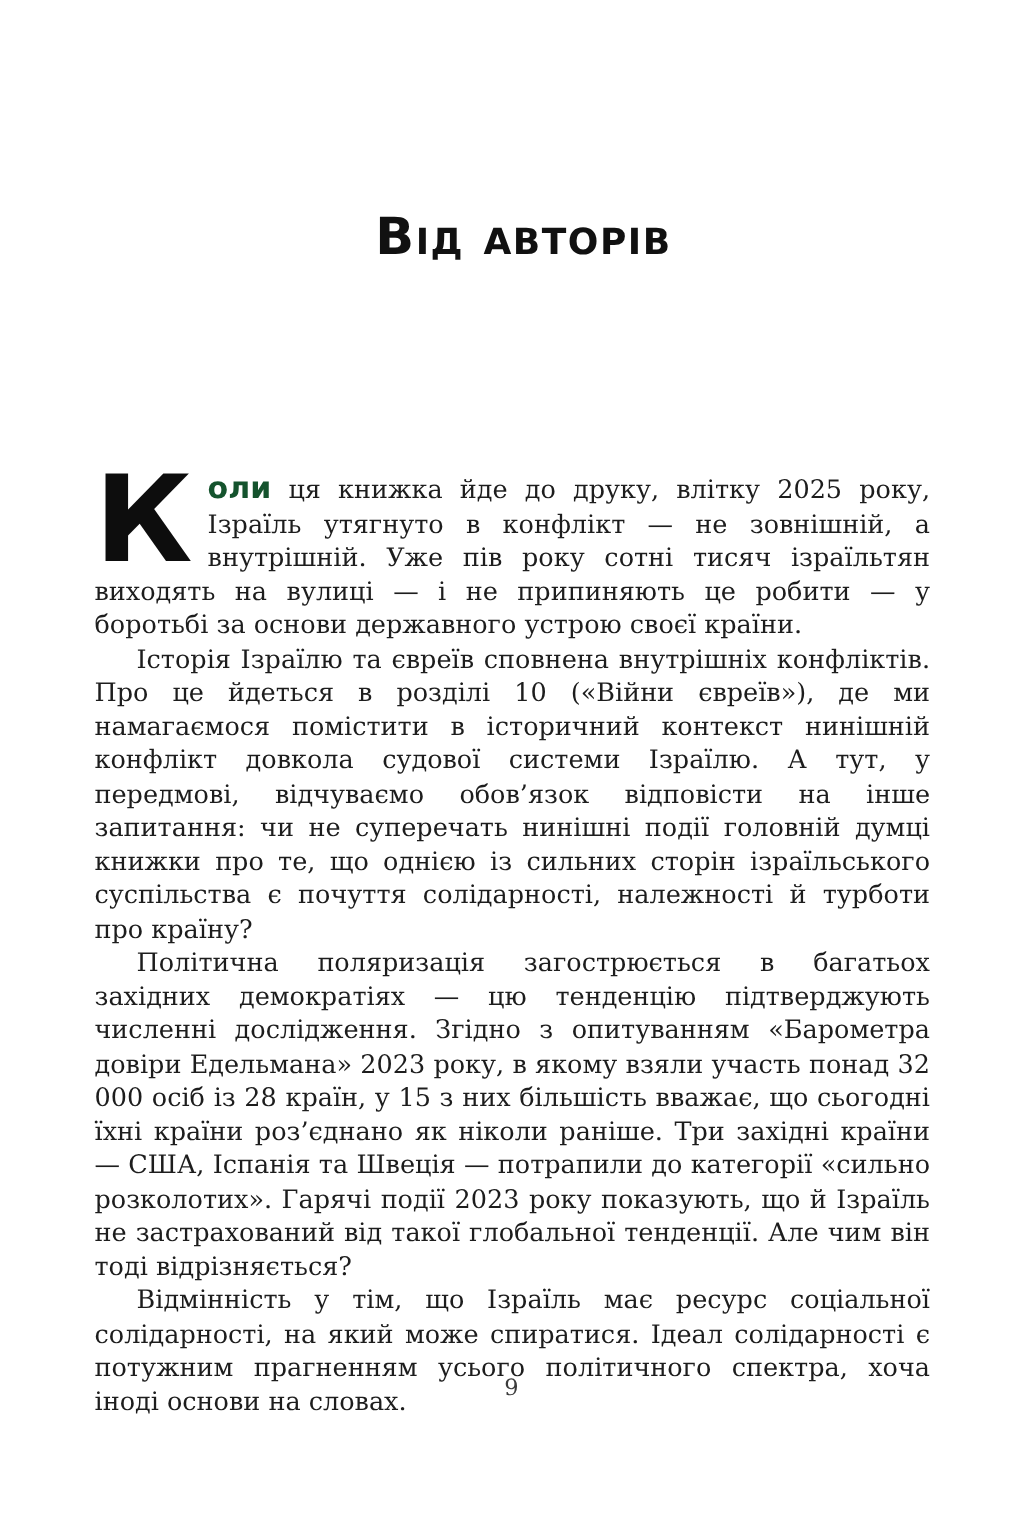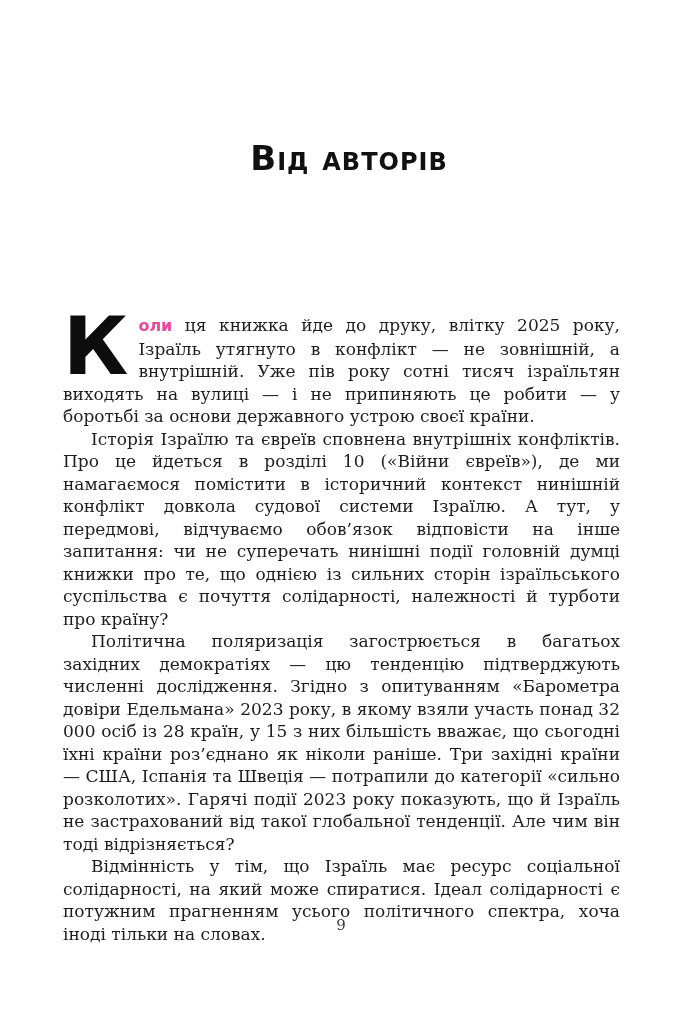--- a/index.html
+++ b/index.html
@@ -57,22 +57,22 @@
     font-weight: 700;
     font-size: 80px;
     line-height: 58px;
     height: 62px;
     margin: 4px 10px 0 0;
     color: #0d0d0d;
   }
   .lead-bold {
     font-family: "DejaVu Sans", "Liberation Sans", sans-serif;
     font-weight: 700;
-    font-size: 16px;
-    color: #ec4899;
+    font-size: 20px;
+    color: #14532d;
   }
   .page-number {
     position: absolute;
     top: 916px;
     left: 0;
     width: 100%;
     text-align: center;
     font-family: "DejaVu Serif", "Liberation Serif", serif;
     font-size: 15px;
     color: #3c3c3c;
@@ -90,19 +90,19 @@
     <p>
       <span class="dropcap">К</span>
       <span class="lead-bold">оли</span>
       <span>ця книжка йде до друку, влітку 2025 року, Ізраїль утягнуто в конфлікт — не зовнішній, а внутрішній. Уже пів року сотні тисяч ізраїльтян виходять на вулиці — і не припиняють це робити — у боротьбі за основи державного устрою своєї країни.</span>
     </p>
 
     <p class="indented">Історія Ізраїлю та євреїв сповнена внутрішніх конфліктів. Про це йдеться в розділі 10 («Війни євреїв»), де ми намагаємося помістити в історичний контекст нинішній конфлікт довкола судової системи Ізраїлю. А тут, у передмові, відчуваємо обов’язок відповісти на інше запитання: чи не суперечать нинішні події головній думці книжки про те, що однією із сильних сторін ізраїльського суспільства є почуття солідарності, належності й турботи про країну?</p>
 
     <p class="indented">Політична поляризація загострюється в багатьох західних демократіях — цю тенденцію підтверджують численні дослідження. Згідно з опитуванням «Барометра довіри Едельмана» 2023 року, в якому взяли участь понад 32 000 осіб із 28 країн, у 15 з них більшість вважає, що сьогодні їхні країни роз’єднано як ніколи раніше. Три західні країни — США, Іспанія та Швеція — потрапили до категорії «сильно розколотих». Гарячі події 2023 року показують, що й Ізраїль не застрахований від такої глобальної тенденції. Але чим він тоді відрізняється?</p>
 
-    <p class="indented">Відмінність у тім, що Ізраїль має ресурс соціальної солідарності, на який може спиратися. Ідеал солідарності є потужним прагненням усього політичного спектра, хоча іноді тільки на словах.</p>
+    <p class="indented">Відмінність у тім, що Ізраїль має ресурс соціальної солідарності, на який може спиратися. Ідеал солідарності є потужним прагненням усього політичного спектра, хоча іноді основи на словах.</p>
 
   </div>
 
   <div class="page-number">9</div>
 
 </div>
 
 </body></html>

